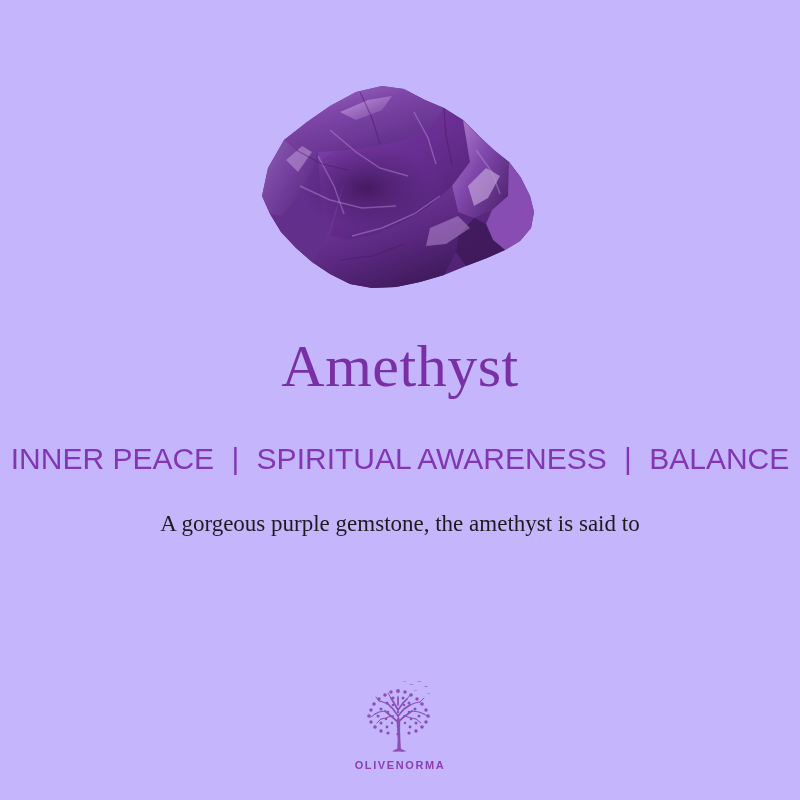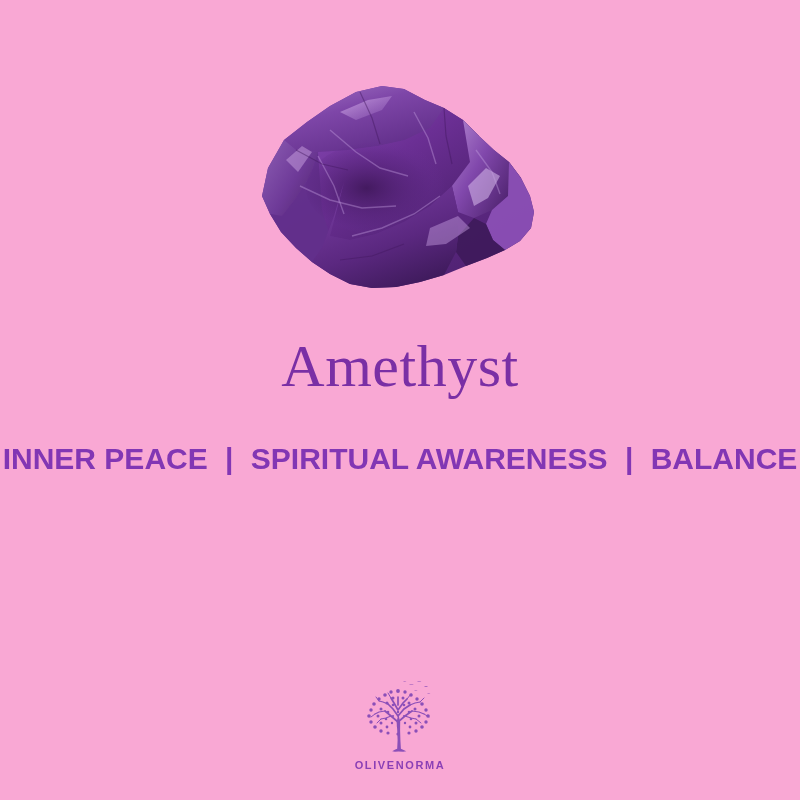--- a/index.html
+++ b/index.html
@@ -12,21 +12,21 @@
     width: 800px;
     height: 800px;
     overflow: hidden;
     font-family: "Liberation Serif", serif;
     -webkit-font-smoothing: antialiased;
   }
   .card {
     position: relative;
     width: 800px;
     height: 800px;
-    background: #f9a8d4;
+    background: #c4b5fd;
     box-sizing: border-box;
   }
 
   
   .hero {
     position: absolute;
     left: 0;
     top: 0;
     width: 800px;
     height: 320px;
@@ -56,21 +56,21 @@
   
   .keywords {
     position: absolute;
     left: 0;
     top: 440px;
     width: 800px;
     text-align: center;
     font-family: "Liberation Sans", sans-serif;
     font-size: 30px;
     line-height: 38px;
-    font-weight: 700;
+    font-weight: 400;
     color: #8236b4;
     white-space: nowrap;
   }
   .keywords .kw { display: inline; }
   .keywords .sep {
     display: inline;
     padding: 0 9px;
     color: #8236b4;
   }
 
@@ -217,20 +217,21 @@
 
   <div class="keywords">
     <span class="kw">INNER PEACE</span>
     <span class="sep">|</span>
     <span class="kw">SPIRITUAL AWARENESS</span>
     <span class="sep">|</span>
     <span class="kw">BALANCE</span>
   </div>
 
   <div class="desc">
+    <span class="line">A gorgeous purple gemstone, the amethyst is said to</span>
   </div>
 
   <div class="brand">
     <svg class="brand-mark" viewBox="0 0 86 78" xmlns="http://www.w3.org/2000/svg">
       <g fill="#8b4fb8">
 
         <path d="M41.4,73.5 L38,73.8 L35.2,73.3 L37.8,71.8 L40.2,70.8 L40.6,62
                  L40.2,52 L39.6,44 L41.3,36 L43.2,44 L43.1,52 L43.4,62 L43.9,70.8
                  L46.6,71.9 L49.3,73.3 L46.2,73.8 Z"></path>
 

